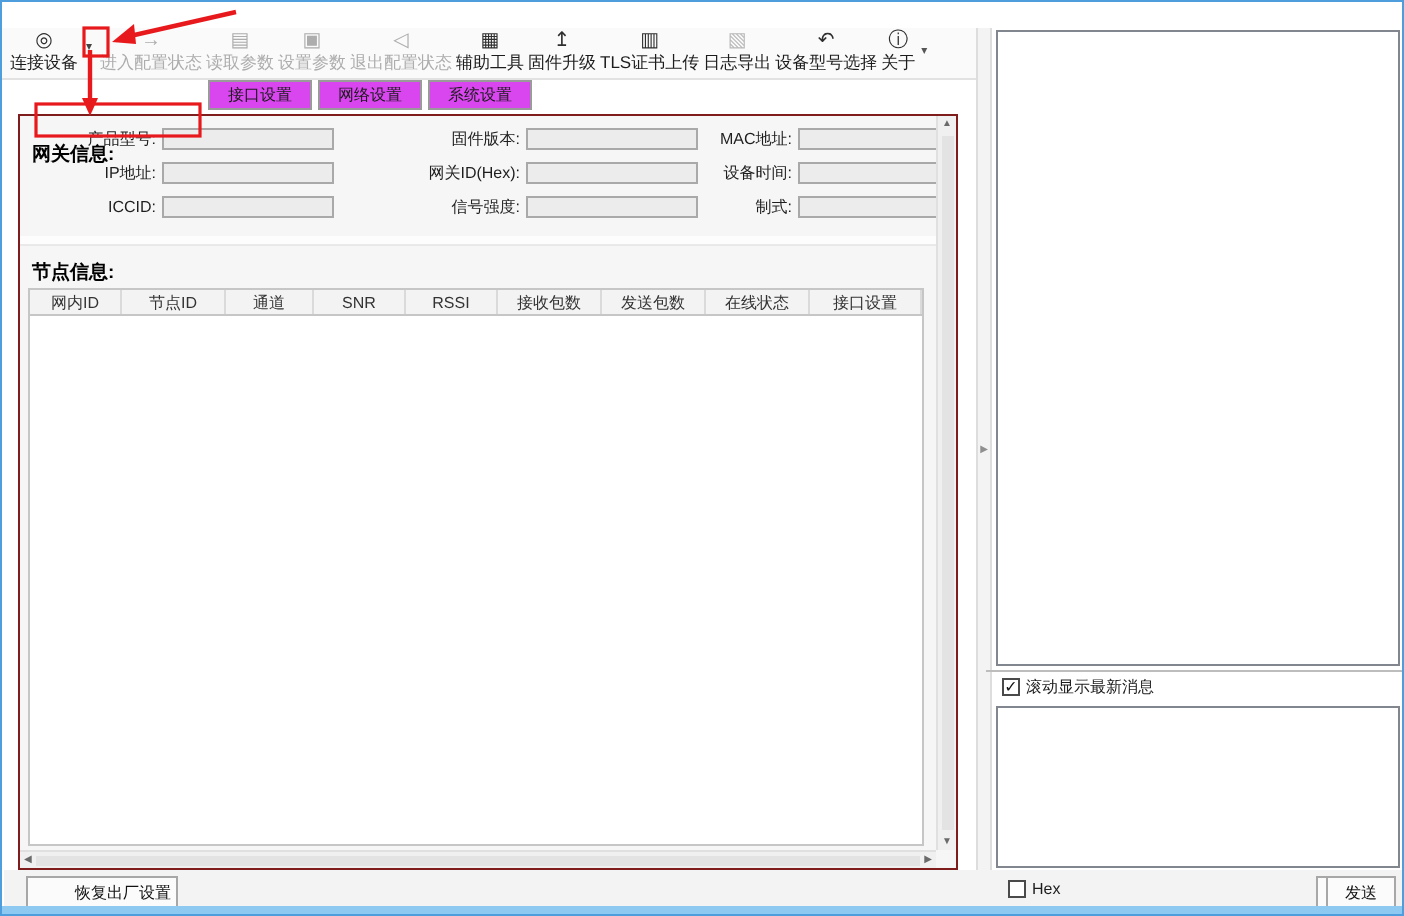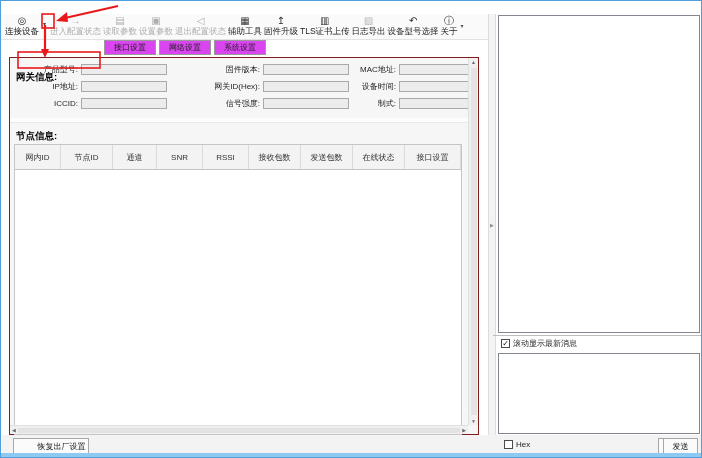--- a/index.html
+++ b/index.html
@@ -40,21 +40,21 @@
 
   
   .main-panel{position:absolute;left:8px;top:56px;width:470px;height:378px;border:1px solid #7f1d1d;background:#f6f6f6;}
   .section-gap{position:absolute;left:0;top:60px;width:100%;height:5px;background:#fdfdfd;border-bottom:1px solid #e9e9e9;}
   .gw-title{position:absolute;left:6px;top:13px;font-size:9.5px;font-weight:bold;color:#000;white-space:nowrap;}
   .gw-grid{position:absolute;left:26px;top:6px;display:grid;grid-template-columns:42px 86px 90px 86px 44px 72px;column-gap:3px;row-gap:6px;align-items:center;}
   .glabel{font-size:8px;color:#1e1e1e;text-align:right;white-space:nowrap;}
   .ginput{height:11px;background:#ececec;border:1px solid #a9a9a9;font-size:8px;color:#222;overflow:hidden;}
   .node-title{position:absolute;left:6px;top:72px;font-size:9.5px;font-weight:bold;color:#000;white-space:nowrap;}
   .node-table{position:absolute;left:4px;top:86px;width:448px;}
-  .thead{display:flex;height:26px;background:#f3f3f3;border:1px solid #c6c6c6;}
+  .thead{display:flex;height:14px;background:#f3f3f3;border:1px solid #c6c6c6;}
   .th{font-size:8px;color:#333;display:flex;align-items:center;justify-content:center;border-right:1px solid #dadada;white-space:nowrap;overflow:hidden;}
   .tbody{height:265px;background:#ffffff;border:1px solid #c6c6c6;border-top:none;}
 
   .vscroll{position:absolute;top:0;right:0;width:10px;height:367px;background:#f0f0f0;border-left:1px solid #e0e0e0;display:flex;flex-direction:column;align-items:center;}
   .hscroll{position:absolute;left:0;bottom:0;height:9px;width:458px;background:#f0f0f0;border-top:1px solid #e0e0e0;display:flex;align-items:center;padding:0 2px;}
   .scroll-arrow{font-size:5px;color:#6a6a6a;line-height:8px;}
   .vthumb{flex:1;width:6px;margin:2px 0;background:#e3e3e3;}
   .hthumb{flex:1;height:5px;margin:0 2px;background:#e3e3e3;}
 
   

